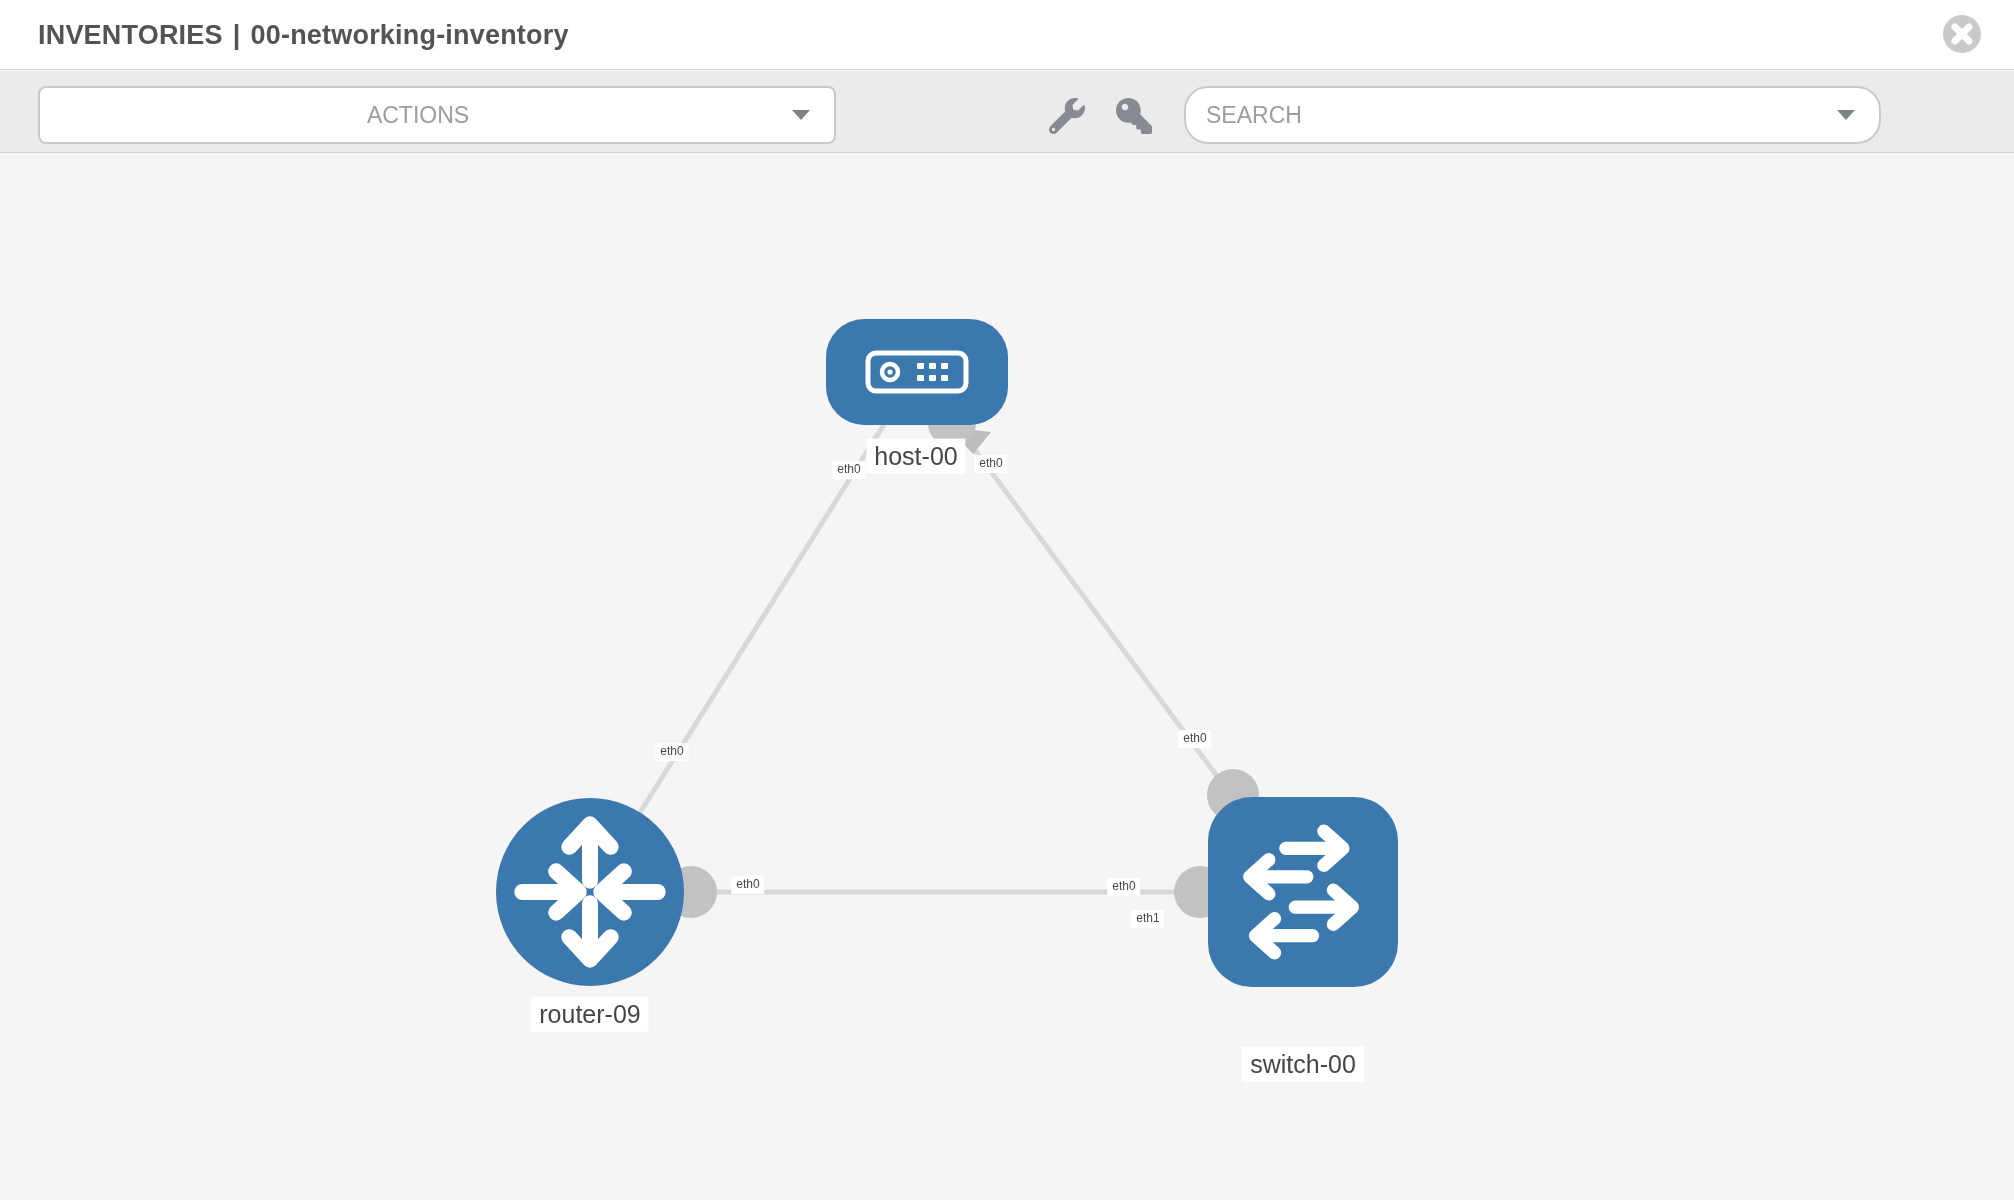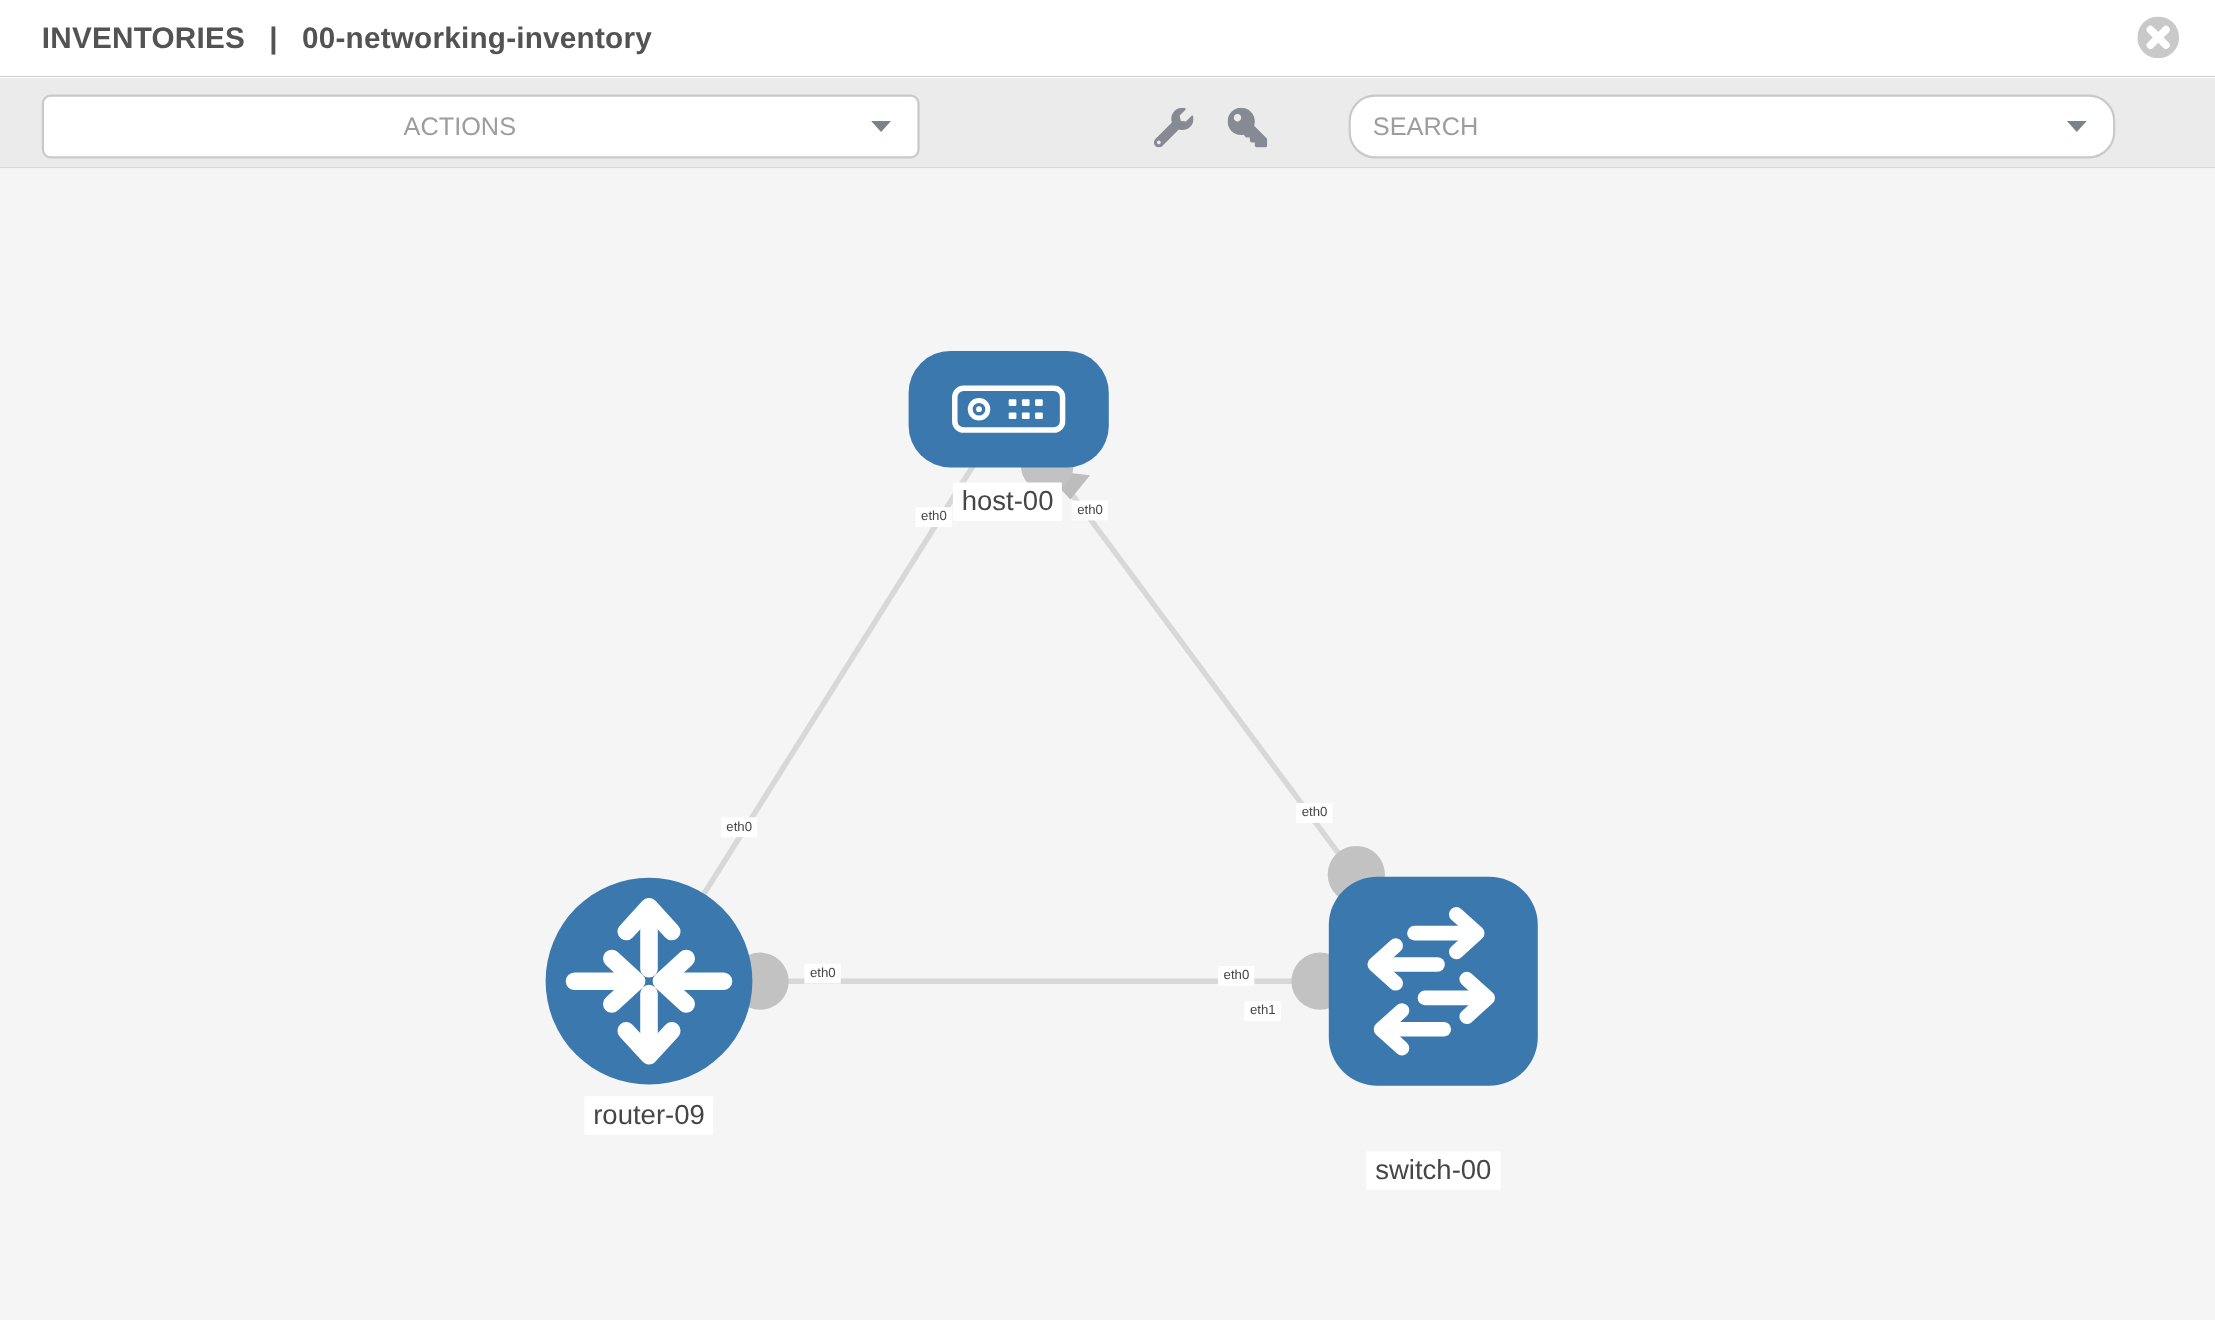--- a/index.html
+++ b/index.html
@@ -10,21 +10,21 @@
     position: relative;
   }
 
   
   .header {
     position: absolute; left: 0; top: 0; width: 2014px; height: 70px;
     background: #ffffff; border-bottom: 1px solid #cfcfcf;
   }
   .header-title {
     position: absolute; left: 38px; top: 0; height: 70px;
-    display: flex; align-items: center; gap: 22px;
+    display: flex; align-items: center; gap: 10px;
     font-size: 27px; font-weight: 700; color: #535353; letter-spacing: 0.2px;
   }
   .close-btn {
     position: absolute; left: 1943px; top: 15px; width: 38px; height: 38px;
     cursor: pointer;
   }
 
   
   .toolbar {
     position: absolute; left: 0; top: 71px; width: 2014px; height: 82px;
@@ -37,21 +37,21 @@
     font-size: 23px; color: #9d9d9d;
     padding: 0 24px 0 20px; cursor: pointer;
   }
   .select-box .label { flex: 1 1 auto; }
   .caret {
     width: 0; height: 0; margin-left: 16px;
     border-left: 9px solid transparent; border-right: 9px solid transparent;
     border-top: 10px solid #7b8289;
   }
   .actions-box { left: 38px; width: 798px; text-align: center; }
-  .search-box  { left: 1226px; width: 697px; border-radius: 24px; }
+  .search-box  { left: 1184px; width: 697px; border-radius: 24px; }
   .tool-icon { position: absolute; top: 98px - 71px; width: 36px; height: 36px; cursor: pointer; }
   .wrench-btn { left: 1049px; top: 27px; }
   .key-btn    { left: 1116px; top: 27px; }
 
   
   .canvas {
     position: absolute; left: 0; top: 153px; width: 2014px; height: 1047px;
     background: #f5f5f5;
   }
   .links-svg { position: absolute; left: 0; top: 0; }

